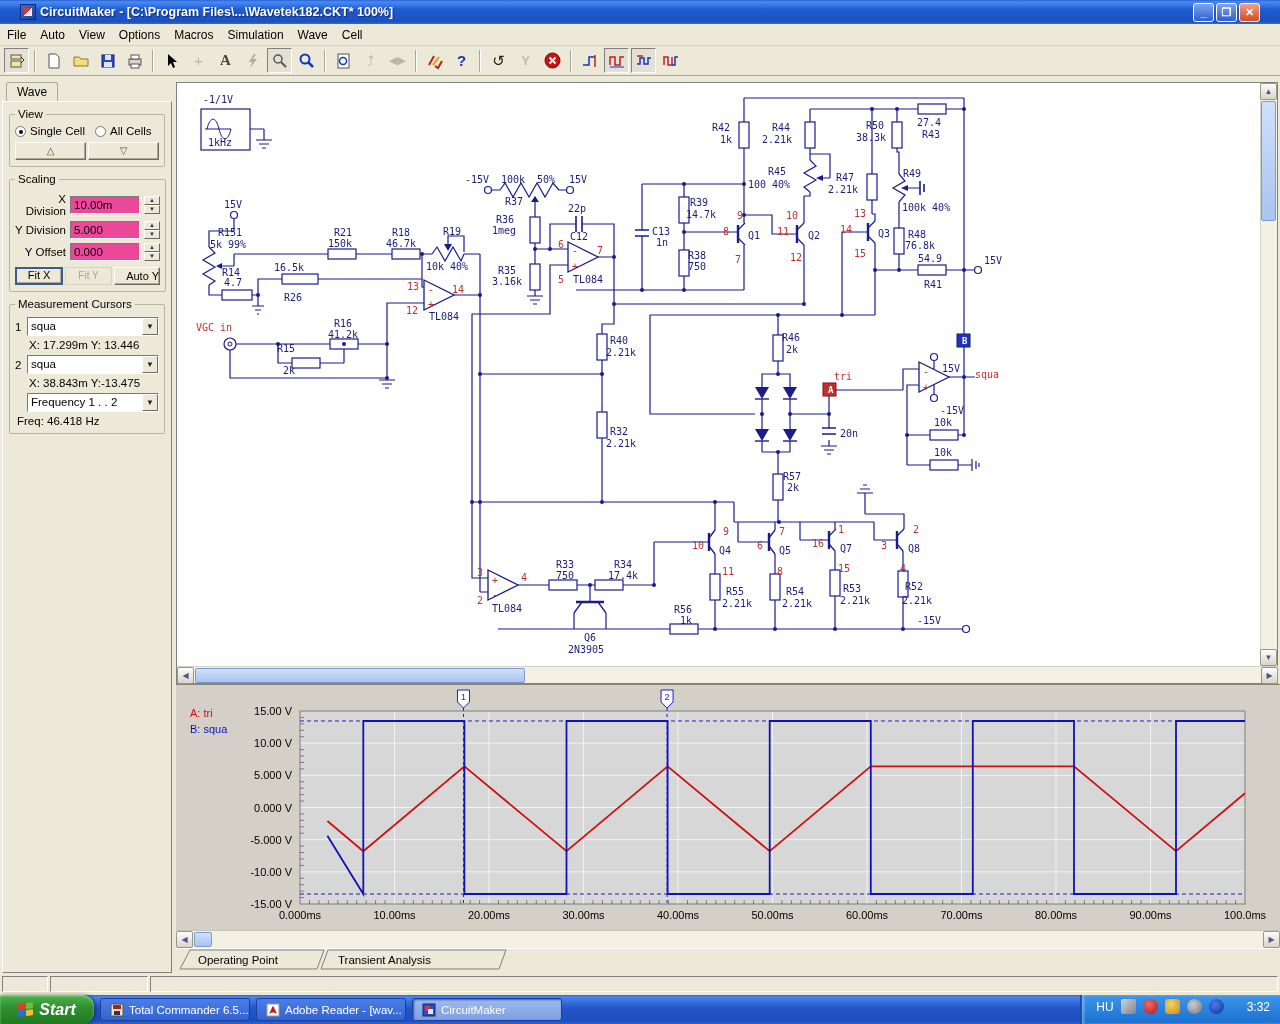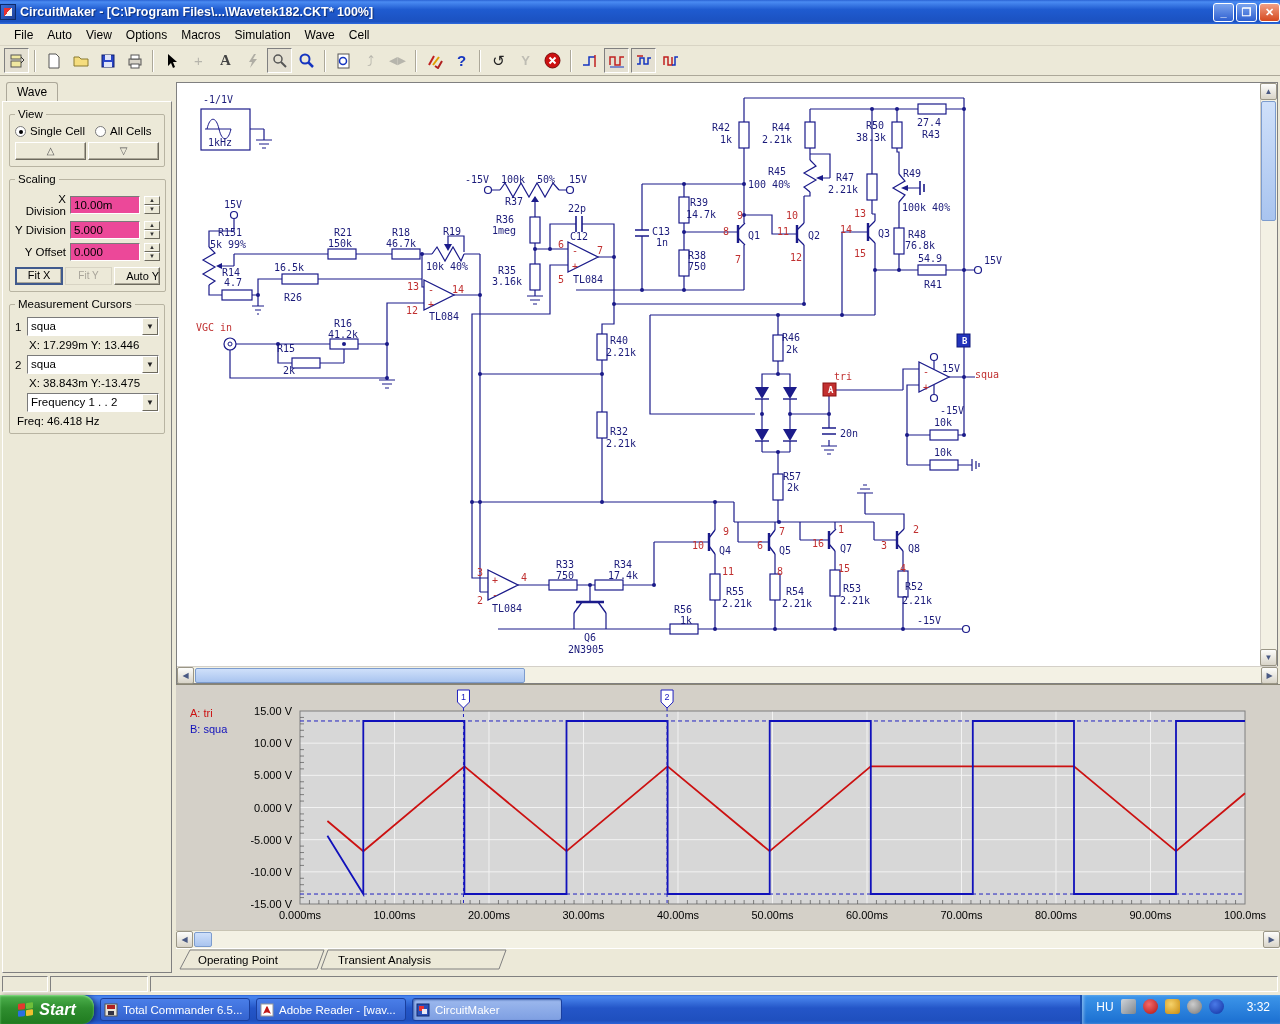--- a/index.html
+++ b/index.html
@@ -2,30 +2,30 @@
 <html><head>
 <meta charset="utf-8">
 <style>
   * { margin:0; padding:0; box-sizing:border-box; }
   html,body { width:1280px; height:1024px; overflow:hidden; font-family:"Liberation Sans",sans-serif; background:#ece9d8; }
   .app { position:absolute; inset:0; }
 
   
   .titlebar { position:absolute; left:0; top:0; width:1280px; height:24px;
     background:linear-gradient(180deg,#2a63d4 0%,#4a8bf2 8%,#1f5bd0 40%,#1b51c0 90%,#2f6bdf 100%);
-    display:flex; align-items:center; padding:0 0; color:#fff; }
+    display:flex; align-items:center; padding:0 20px; color:#fff; }
   .titlebar .appicon { width:16px; height:16px; margin-right:4px; background:linear-gradient(135deg,#3a6fd8,#1c3f9a); border:1px solid #0d2a6b; position:relative; }
   .titlebar .appicon::after { content:""; position:absolute; left:3px; top:3px; width:8px; height:8px; background:linear-gradient(135deg,#e83030 50%,#f5f5f5 50%); }
   .titlebar .title { font-weight:bold; font-size:12.5px; text-shadow:1px 1px 1px #0a2a70; flex:1; white-space:nowrap; overflow:hidden; }
   .winbtn { width:21px; height:19px; margin-left:2px; border-radius:3px; border:1px solid #fff;
     background:linear-gradient(180deg,#7ba4ee,#2e5fd0); color:#fff; font-size:11px; line-height:17px; text-align:center; font-weight:bold; }
   .winbtn.close { background:linear-gradient(180deg,#f0a086,#d6491f); }
 
   
-  .menubar { position:absolute; left:0; top:24px; width:1280px; height:22px; background:#ece9d8; border-bottom:1px solid #d8d4c4; display:flex; align-items:center; padding-left:7px; }
+  .menubar { position:absolute; left:0; top:24px; width:1280px; height:22px; background:#ece9d8; border-bottom:1px solid #d8d4c4; display:flex; align-items:center; padding-left:0; }
   .menubar span { font-size:12px; color:#000; padding:3px 7px; }
 
   
   .toolbar { position:absolute; left:0; top:46px; width:1280px; height:30px; background:#ece9d8; border-bottom:1px solid #aca899; display:flex; align-items:center; padding-left:3px; }
   .tbtn { width:25px; height:25px; margin:0 1px; border:1px solid transparent; display:flex; align-items:center; justify-content:center; font-size:13px; }
   .tbtn.pressed { border:1px solid #808080; border-right-color:#fff; border-bottom-color:#fff; background:#e4e0d2; }
   .tsep { width:2px; height:22px; border-left:1px solid #aca899; border-right:1px solid #fff; margin:0 4px; }
   .dis { opacity:.45; filter:grayscale(1); }
 
   
@@ -75,21 +75,21 @@
   
   .antabs { position:absolute; left:176px; top:948px; width:1104px; height:26px; background:#ece9d8; border-top:1px solid #fff; }
 
   
   .taskbar { position:absolute; left:0; top:995px; width:1280px; height:29px;
     background:linear-gradient(180deg,#2a63d8 0%,#4a86ee 6%,#2456c8 45%,#1f4fbe 88%,#2a63d8 100%); display:flex; align-items:center; }
   .startbtn { width:94px; height:29px; border-radius:0 12px 12px 0; background:linear-gradient(180deg,#4fb34f 0%,#2f8e2f 45%,#1f7a1f 100%); box-shadow:inset 0 1px 2px #8ae08a, 2px 0 4px rgba(0,0,0,.4);
     color:#fff; font-weight:bold; font-style:italic; font-size:16px; display:flex; align-items:center; justify-content:center; gap:5px; }
   .flag { width:16px; height:14px; display:grid; grid-template-columns:7px 7px; grid-template-rows:6px 6px; gap:1px; transform:skewY(-6deg); }
   .flag i { border-radius:1px; }
-  .taskbtn { width:150px; height:23px; margin-left:6px; border-radius:3px; background:linear-gradient(180deg,#4a7ee8,#3463cf); border:1px solid #1a3f9e; color:#fff; font-size:11.5px; display:flex; align-items:center; gap:5px; padding:0 3px; white-space:nowrap; overflow:hidden; }
+  .taskbtn { width:150px; height:23px; margin-left:6px; border-radius:3px; background:linear-gradient(180deg,#4a7ee8,#3463cf); border:1px solid #1a3f9e; color:#fff; font-size:11.5px; display:flex; align-items:center; gap:5px; padding:0 9px; white-space:nowrap; overflow:hidden; }
   .taskbtn.active { background:linear-gradient(180deg,#9db9ee,#7e9fe2); color:#fff; box-shadow:inset 1px 1px 2px #3b5ea8; }
   .tico { width:14px; height:14px; flex:none; }
   .tray { margin-left:auto; height:29px; display:flex; align-items:center; gap:7px; padding:0 10px 6px 14px;
     background:linear-gradient(180deg,#2f8fe8 0%,#5aadeztrue 0%, #2f8fe8 0%,#1a73d4 100%); background:linear-gradient(180deg,#3d96ea,#1a6ed0); border-left:2px solid #1a4fae; box-shadow:inset 2px 0 3px rgba(255,255,255,.35); }
   .tray .lang { color:#fff; font-size:12px; }
   .tray .clock { color:#fff; font-size:12px; margin-left:16px; }
   .tricon { width:15px; height:15px; border-radius:3px; }
 
   svg text.sl { font-family:"DejaVu Sans Mono",monospace; font-size:10px; fill:#1b1b7a; }
   svg text.sl.r { fill:#c03030; }

